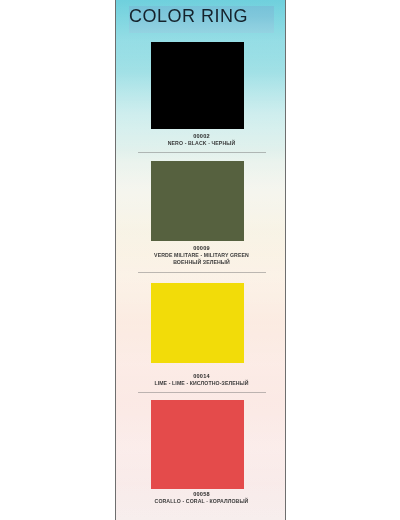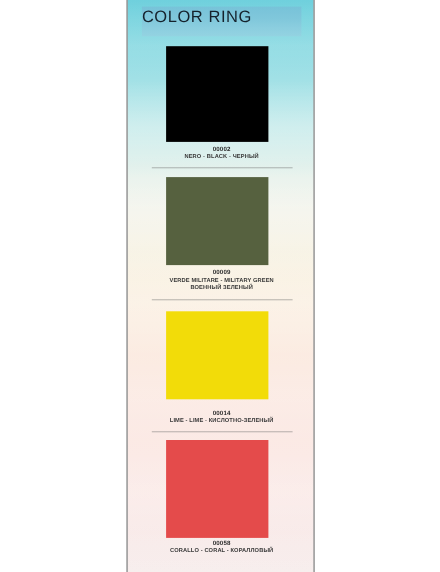--- a/index.html
+++ b/index.html
@@ -93,21 +93,21 @@
   }
   #title-text {
     position: absolute;
     left: 13px;
     top: 3px;
     width: 160px;
     height: 27px;
     line-height: 26px;
     z-index: 4;
     font-family: "Liberation Sans", sans-serif;
-    font-size: 15px;
+    font-size: 18px;
     letter-spacing: 0.5px;
     color: #15222c;
     white-space: nowrap;
   }
 
   
   .entry {
     position: absolute;
     left: 0;
     width: 171px;

